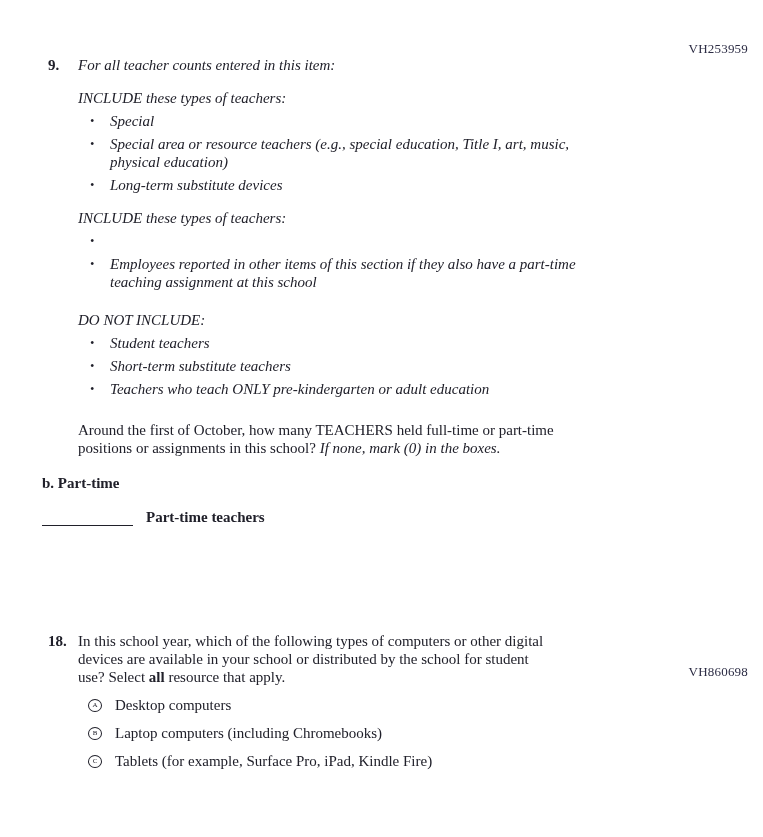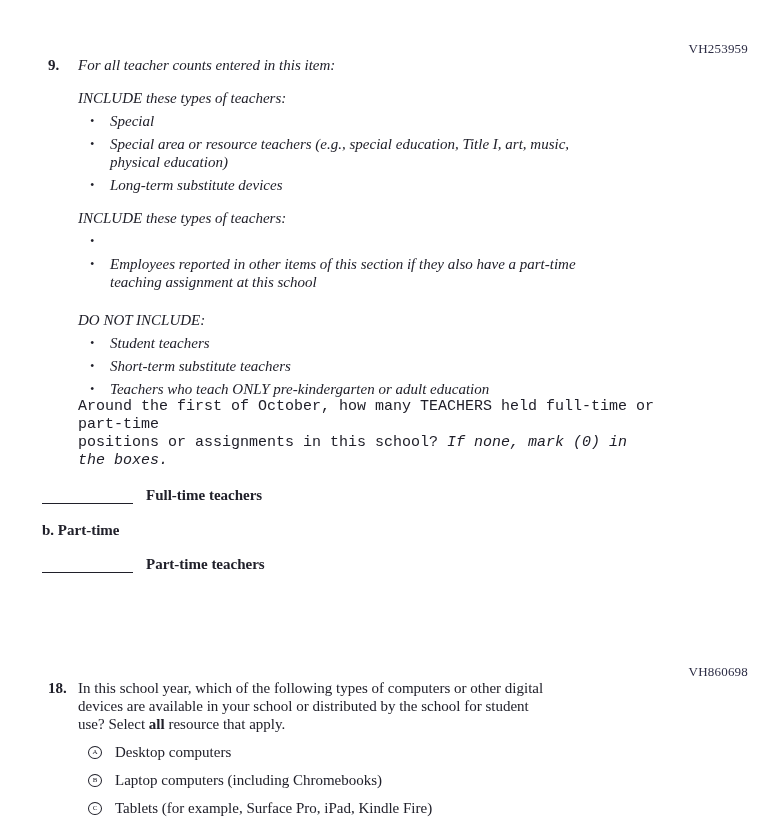--- a/index.html
+++ b/index.html
@@ -31,21 +31,21 @@
   .q-num { width:30px; flex-shrink:0; font-weight:bold; }
   .q-body { width:585px; }
 
   .sub-heading { margin-top:15px; }
   .mt20 { margin-top:20px; }
 
   ul.blist { list-style:none; margin:0; padding:0; }
   ul.blist li { display:flex; margin-top:5px; padding-left:12px; }
   .bullet-marker { width:20px; flex-shrink:0; font-size:12px; }
 
-  .q17-question { margin-top:0;font-family:Liberation Mono, monospace; }
+  .q17-question { margin-top:23px; }
 
   .answers { margin-left:42px; }
   .ans-label { font-weight:bold; }
   .ans-a, .ans-b { margin-top:17px; }
   .ans-row { display:flex; align-items:flex-end; height:18px; margin-top:16px; }
   .blank {
     display:inline-block; width:91px; height:16px;
     border-bottom:1.5px solid #20202a;
   }
   .ans-field-label { font-weight:bold; margin-left:13px; }
@@ -118,24 +118,20 @@
             <span class="pre">Teachers who teach ONLY pre-kindergarten or adult education</span>
           </li>
         </ul>
 
         <p class="q17-question"><span class="pre">Around the first of October, how many TEACHERS held full-time or part-time
 positions or assignments in this school? </span><span class="italic">If none, mark (0) in the boxes.</span></p>
       </div>
     </div>
 
     <div class="answers">
-      <div class="ans-row">
-        <span class="blank"></span>
-        <span class="ans-field-label">Full-time teachers</span>
-      </div>
 
       <p class="ans-label ans-b">b. Part-time</p>
       <div class="ans-row">
         <span class="blank"></span>
         <span class="ans-field-label">Part-time teachers</span>
       </div>
     </div>
   </section>
 
   <div class="vh-code vh-q18">VH860698</div>

